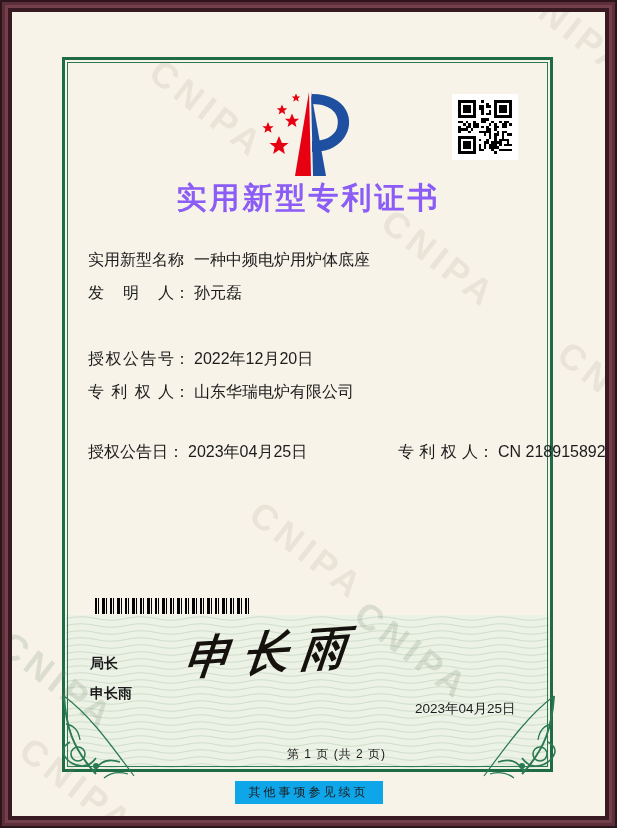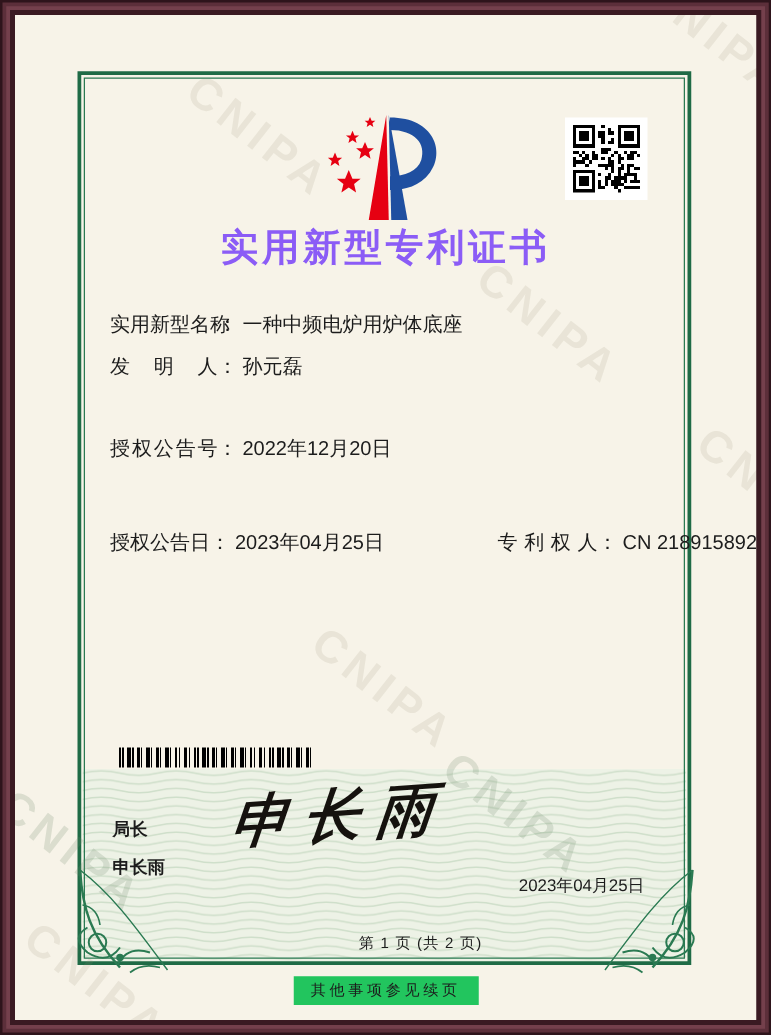--- a/index.html
+++ b/index.html
@@ -48,21 +48,21 @@
   
   .signer{position:absolute;left:90px;top:648px;font-size:14px;font-weight:700;
       line-height:30px;z-index:5;}
   .signature{position:absolute;left:185px;top:622px;font-size:46px;font-weight:bold;
       letter-spacing:12px;color:#15120e;transform:rotate(-4deg) skewX(-10deg);
       font-style:italic;z-index:6;}
   .grant-date{position:absolute;left:415px;top:700px;font-size:13.5px;z-index:5;}
   .page-no{position:absolute;left:0;top:746px;width:100%;text-align:center;
       font-size:12px;z-index:5;letter-spacing:1px;padding-left:28px;}
   .footer-note{position:absolute;left:50%;top:781px;transform:translateX(-50%);
-      background:#22c55e;padding:3px 14px;font-size:12px;letter-spacing:3px;z-index:5;}
+      background:#0ea5e9;padding:3px 14px;font-size:12px;letter-spacing:3px;z-index:5;}
   
   .fl{position:absolute;z-index:4;}
   .fl-bl{left:48px;top:690px;}
   .fl-br{left:478px;top:690px;transform:scaleX(-1);}
 </style>
 </head>
 <body>
 
 <div class="page">
 
@@ -263,22 +263,25 @@
 
   <div class="field-row" style="top:238px;">
     <span class="lbl">实用新型名称</span><span>：</span><span class="val">一种中频电炉用炉体底座</span>
   </div>
   <div class="field-row" style="top:271px;">
     <span class="lbl">发明人</span><span>：</span><span class="val">孙元磊</span>
   </div>
   <div class="field-row" style="top:337px;">
     <span class="lbl">授权公告号</span><span>：</span><span class="val">2022年12月20日</span>
   </div>
-
-  <div class="field-row" style="top:412px;">
+  <div class="field-row" style="top:370px;">
+    <span class="lbl">专利权人</span><span>：</span><span class="val">山东华瑞电炉有限公司</span>
+  </div>
+
+  <div class="field-row" style="top:430px;">
     <span class="lbl2">授权公告日</span><span>：</span><span class="val">2023年04月25日</span>
     <span class="grant2">
       <span class="lbl2">专利权人</span><span>：</span><span class="val">CN 218915892 U</span>
     </span>
   </div>
 
 
   <div class="barcode"></div>
 
   <div class="signer">

